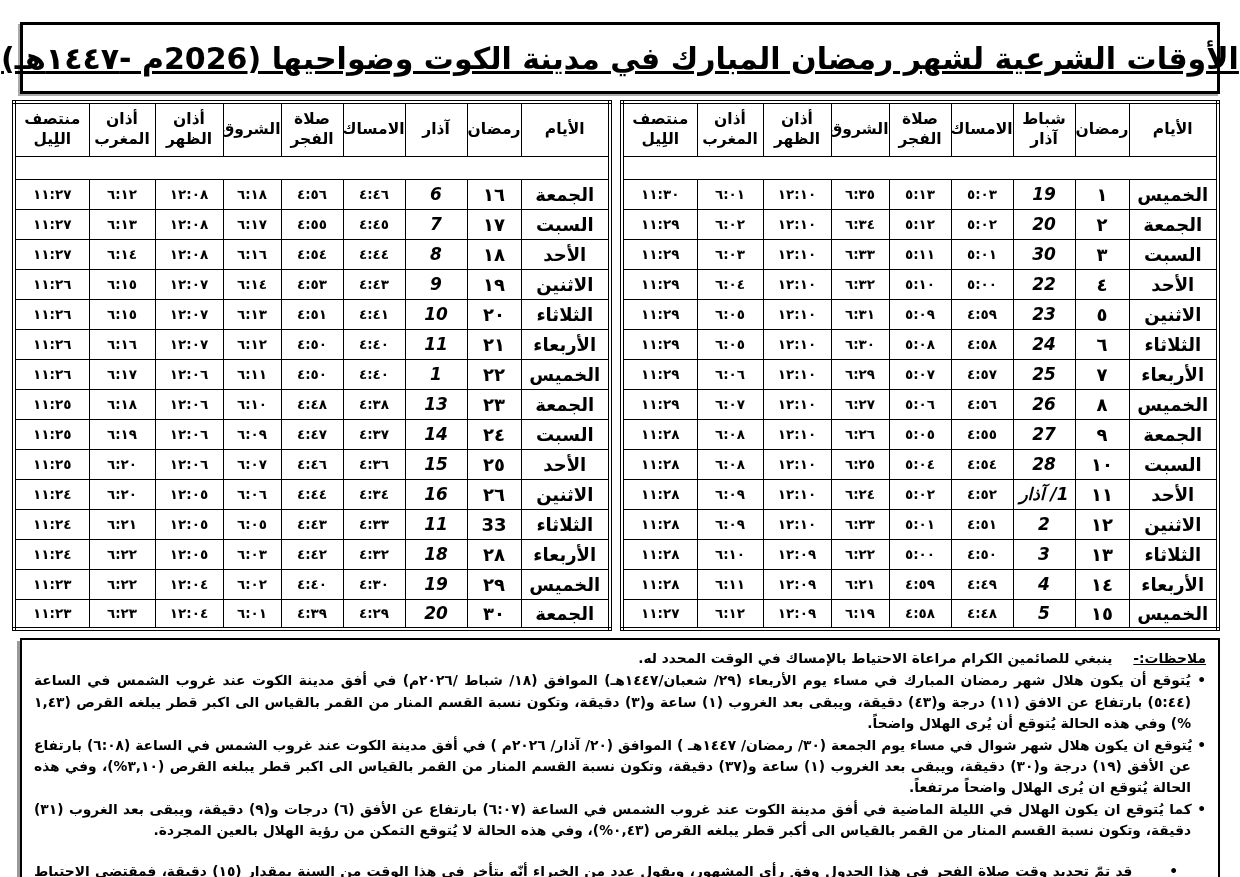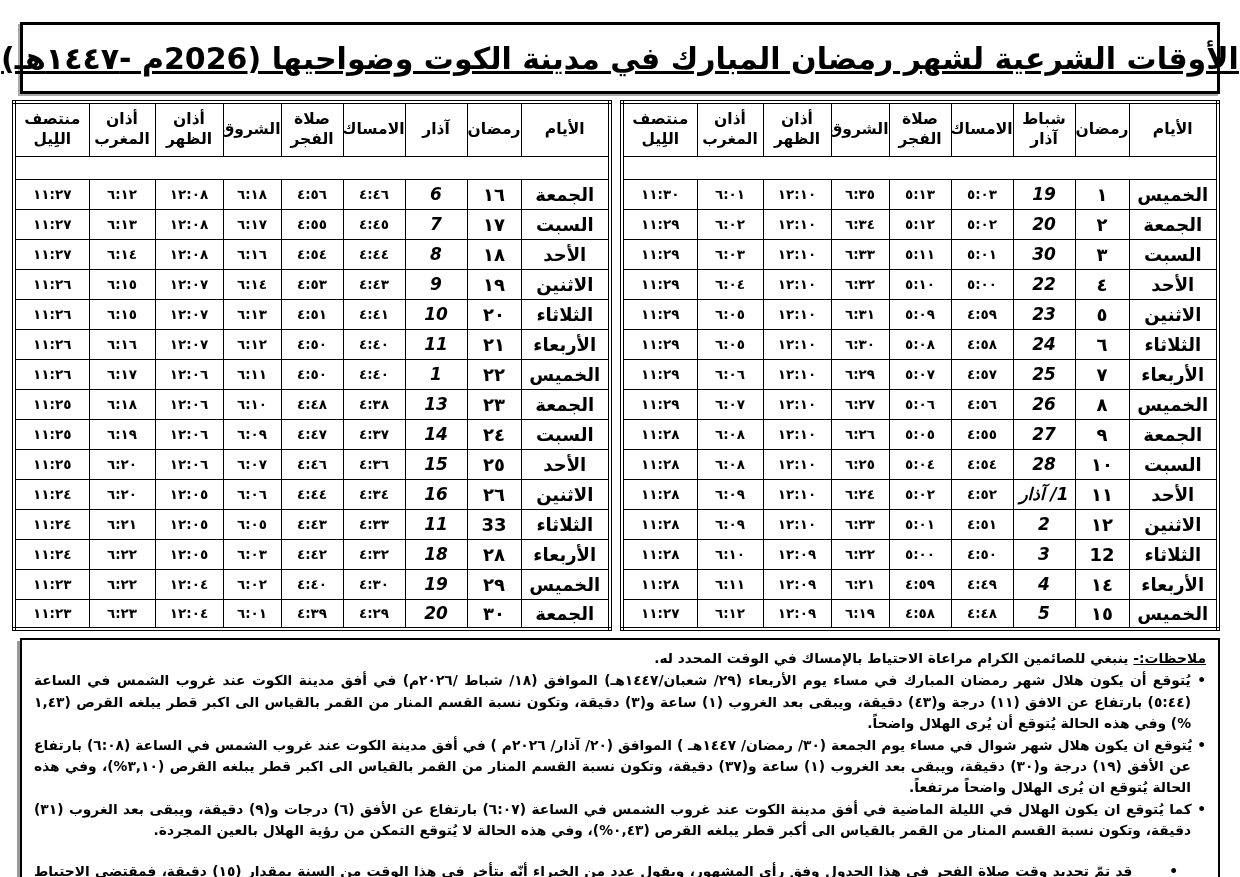--- a/index.html
+++ b/index.html
@@ -60,21 +60,21 @@
     border: 2px solid #000;
     margin-top: 7px;
     padding: 8px 12px 12px 12px;
     font-size: 13.8px;
     font-weight: bold;
     line-height: 1.55;
     box-shadow: -3px 3px 0 #999;
     background: #fff;
   }
   .notes-heading { margin-bottom: 1px; }
-  .notes-label { text-decoration: underline; }
+  .notes-label { text-decoration: underline; margin-left: 16px; }
   .note-item {
     list-style: none;
     padding-right: 15px;
     text-indent: -15px;
     text-align: justify;
   }
   .note-item::before { content: "\2022  "; }
   .final-note {
     margin-top: 20px;
     margin-right: 28px;
@@ -256,21 +256,21 @@
             <td class="date">2</td>
             <td class="time">٤:٥١</td>
             <td class="time">٥:٠١</td>
             <td class="time">٦:٢٣</td>
             <td class="time">١٢:١٠</td>
             <td class="time">٦:٠٩</td>
             <td class="time">١١:٢٨</td>
           </tr>
           <tr>
             <td class="day">الثلاثاء</td>
-            <td class="num">12</td>
+            <td class="num">١٣</td>
             <td class="date">3</td>
             <td class="time">٤:٥٠</td>
             <td class="time">٥:٠٠</td>
             <td class="time">٦:٢٢</td>
             <td class="time">١٢:٠٩</td>
             <td class="time">٦:١٠</td>
             <td class="time">١١:٢٨</td>
           </tr>
           <tr>
             <td class="day">الأربعاء</td>

